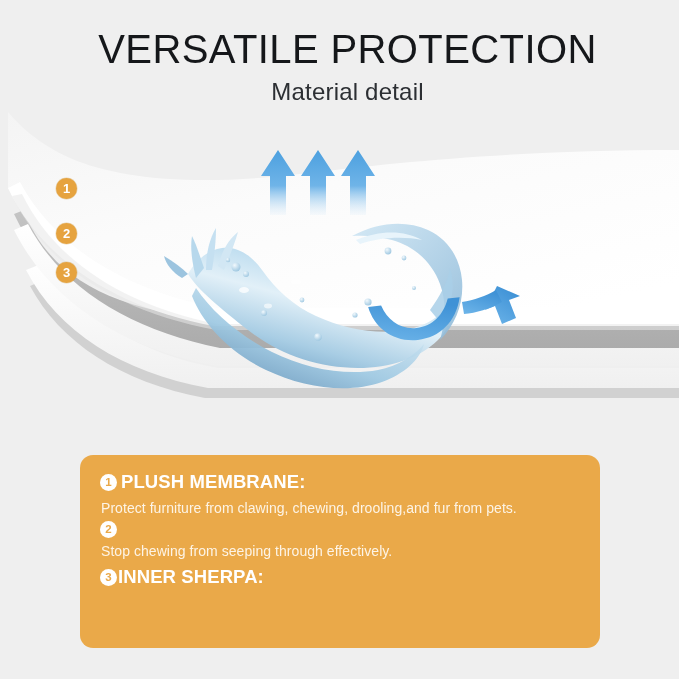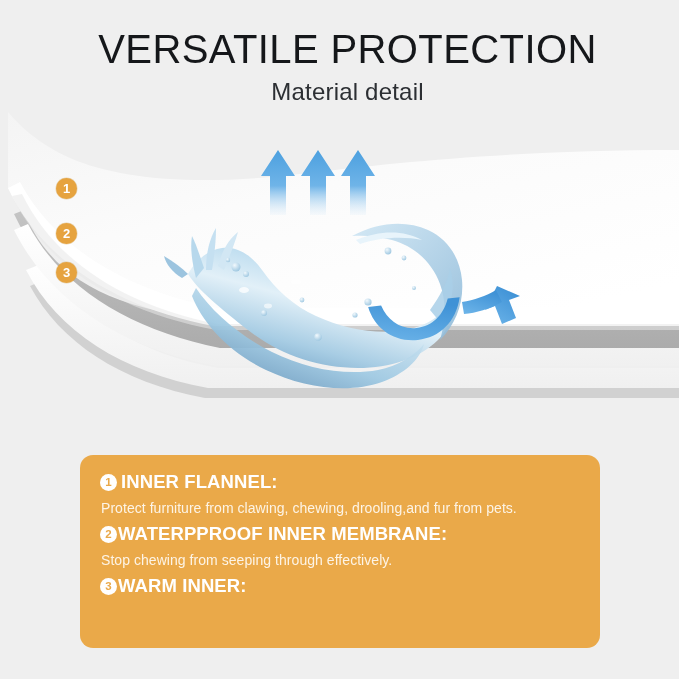--- a/index.html
+++ b/index.html
@@ -291,35 +291,34 @@
 
   <div class="layer-badge" id="badge-1">1</div>
   <div class="layer-badge" id="badge-2">2</div>
   <div class="layer-badge" id="badge-3">3</div>
 
   <div class="feature-panel">
 
     <div class="feature-item">
       <div class="feature-head">
         <span class="num-badge">1</span>
-        <span>INNER FLANNEL:</span>
+        <span>PLUSH MEMBRANE:</span>
       </div>
       <div class="feature-body">Protect furniture from clawing, chewing, drooling,and fur from pets.</div>
     </div>
 
     <div class="feature-item tight">
       <div class="feature-head">
         <span class="num-badge">2</span>
-        <span>WATERPPROOF INNER MEMBRANE:</span>
       </div>
       <div class="feature-body">Stop chewing from seeping through effectively.</div>
     </div>
 
     <div class="feature-item tight">
       <div class="feature-head">
         <span class="num-badge">3</span>
-        <span>WARM INNER:</span>
+        <span>INNER SHERPA:</span>
       </div>
     </div>
 
   </div>
 
 </div>
 
 </body></html>

